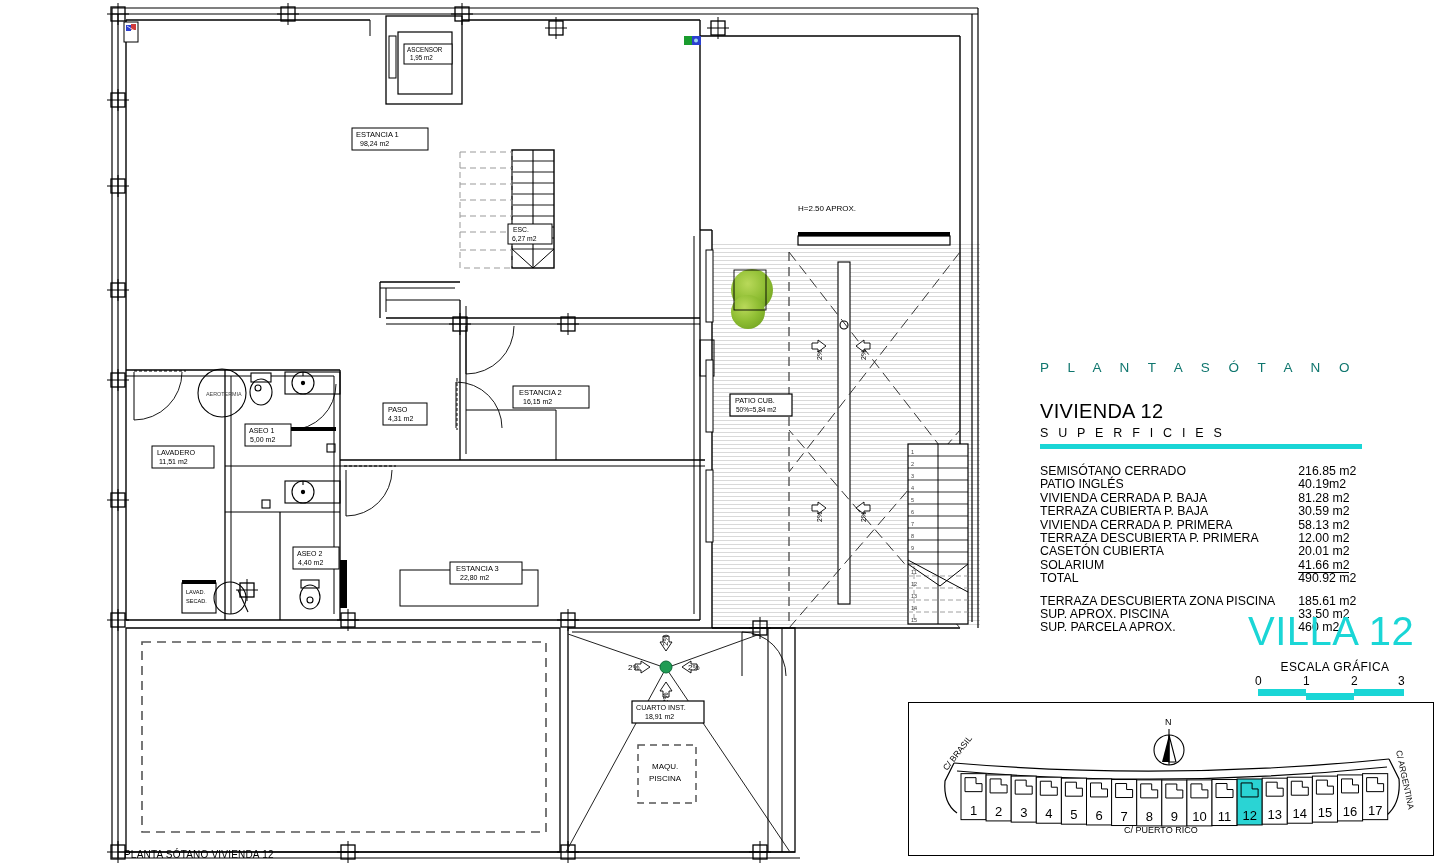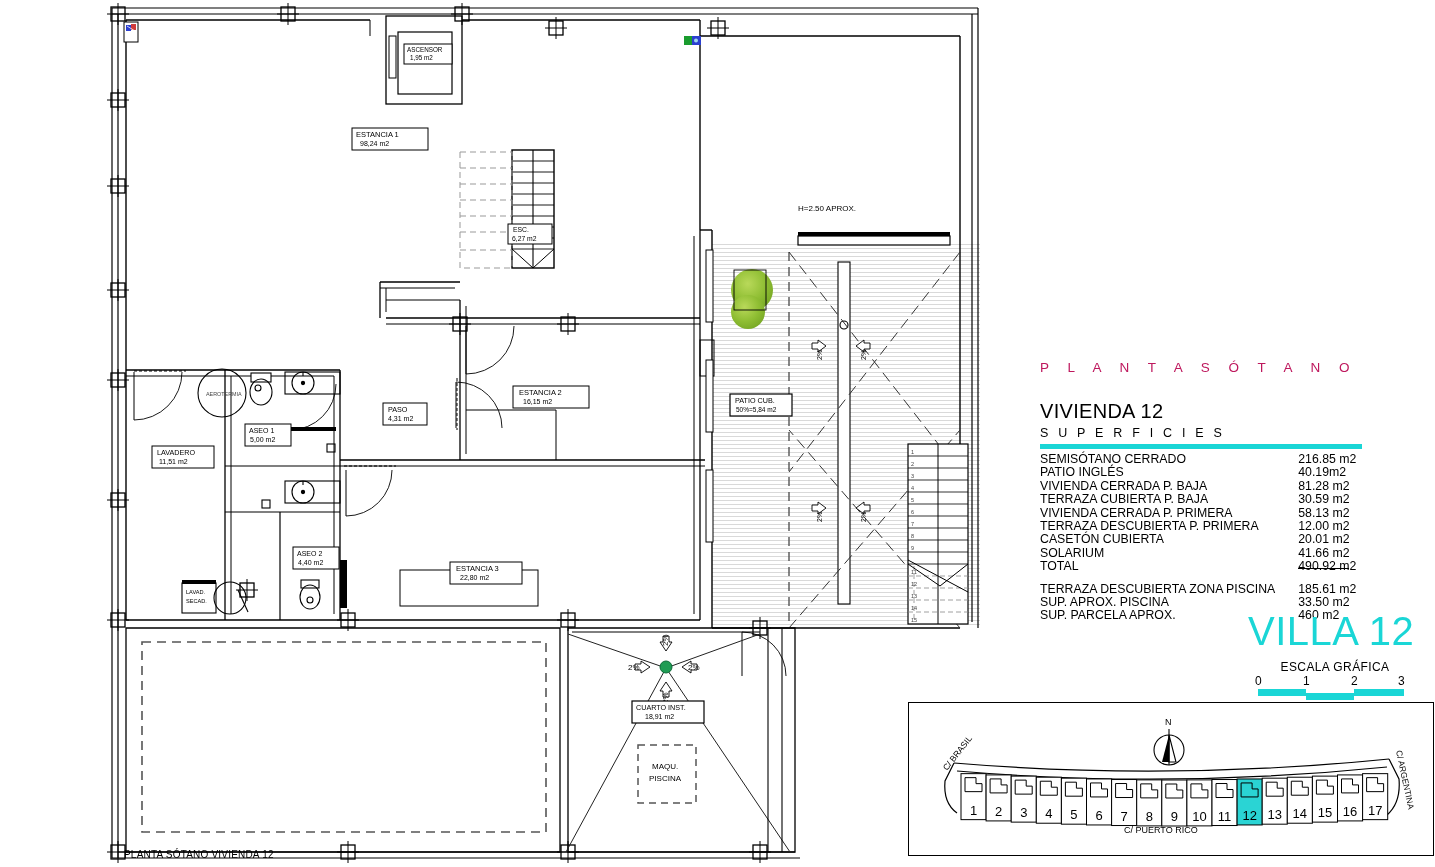--- a/index.html
+++ b/index.html
@@ -3,30 +3,30 @@
 <meta charset="utf-8">
 <style>
   html,body{margin:0;padding:0;background:#ffffff;}
   body{width:1435px;height:867px;position:relative;overflow:hidden;
        font-family:"Liberation Sans",sans-serif;color:#000;}
   .plan{position:absolute;left:0;top:0;width:1010px;height:867px;}
   svg{display:block;}
 
   
   #info-panel{position:absolute;left:1040px;top:360px;width:395px;}
-  #planta-title{color:#be185d;font-size:13.5px;letter-spacing:7.5px;
+  #planta-title{color:#0f766e;font-size:13.5px;letter-spacing:7.5px;
       font-weight:400;white-space:nowrap;}
   #vivienda-title{font-size:20px;margin-top:25px;letter-spacing:.3px;}
   #superficies-label{font-size:12.5px;letter-spacing:3.2px;margin-top:3px;}
   #cyan-rule{height:5px;background:#1ad6d6;margin-top:4px;width:322px;}
-  table.surf{border-collapse:collapse;margin-top:4px;width:322px;
+  table.surf{border-collapse:collapse;margin-top:16px;width:322px;
       font-size:12.3px;line-height:13.4px;}
   table.surf td{padding:0;vertical-align:top;white-space:nowrap;}
   table.surf td.val{text-align:left;}
-  td.underline-val span{border-bottom:1px solid #000;padding-bottom:8px;}
+  td.underline-val span{border-bottom:1px solid #000;padding-bottom:0px;}
   .gap-row td{height:9px;}
 
   
   #villa-title{position:absolute;left:1248px;top:608px;color:#1ad6d6;
       font-size:40px;line-height:46px;letter-spacing:0.5px;}
   #scale-block{position:absolute;left:1255px;top:660px;width:160px;}
   #scale-caption{font-size:12px;text-align:center;letter-spacing:.4px;}
   #scale-nums{position:relative;height:14px;font-size:12px;}
   #scale-nums span{position:absolute;top:0;}
   #scale-bar{position:relative;height:7px;margin-top:1px;}

